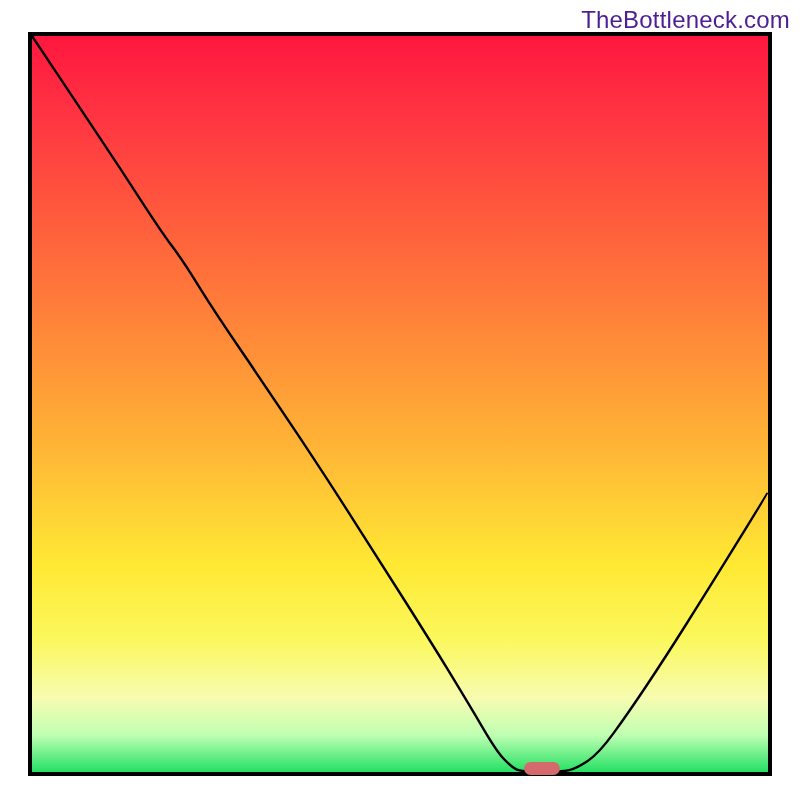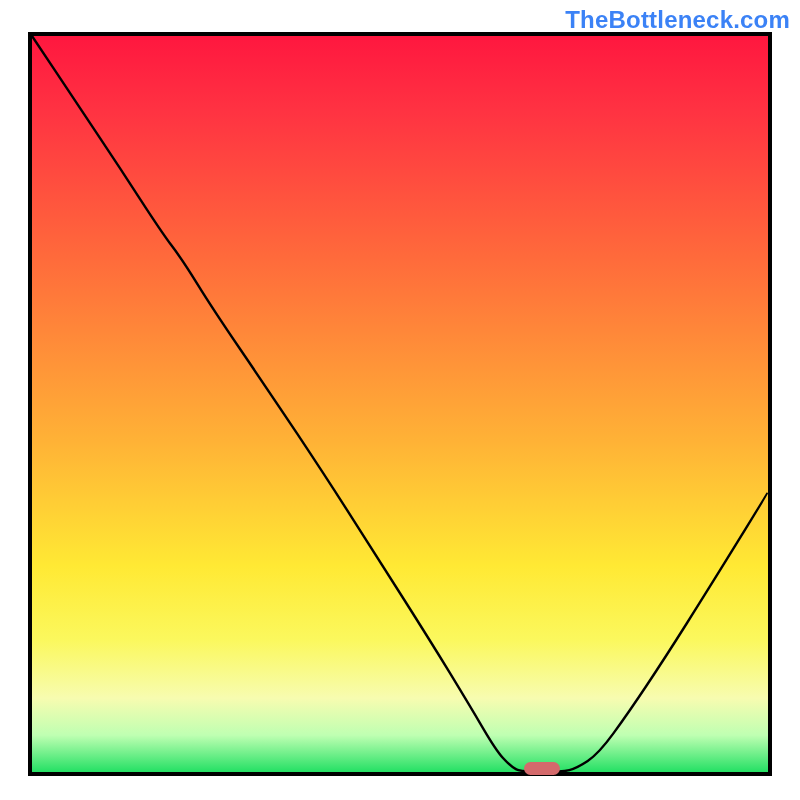--- a/index.html
+++ b/index.html
@@ -13,22 +13,22 @@
   .wrap {
     position: relative;
     width: 800px;
     height: 800px;
   }
   .watermark {
     position: absolute;
     top: 6px;
     right: 10px;
     font-size: 24px;
-    font-weight: 700;
-    color: #3b82f6;
+    font-weight: 400;
+    color: #4c1d95;
     letter-spacing: 0.2px;
   }
   .plot {
     position: absolute;
     
     left: 28px;
     top: 32px;
     width: 744px;
     height: 744px;
     border: 4px solid #000;

